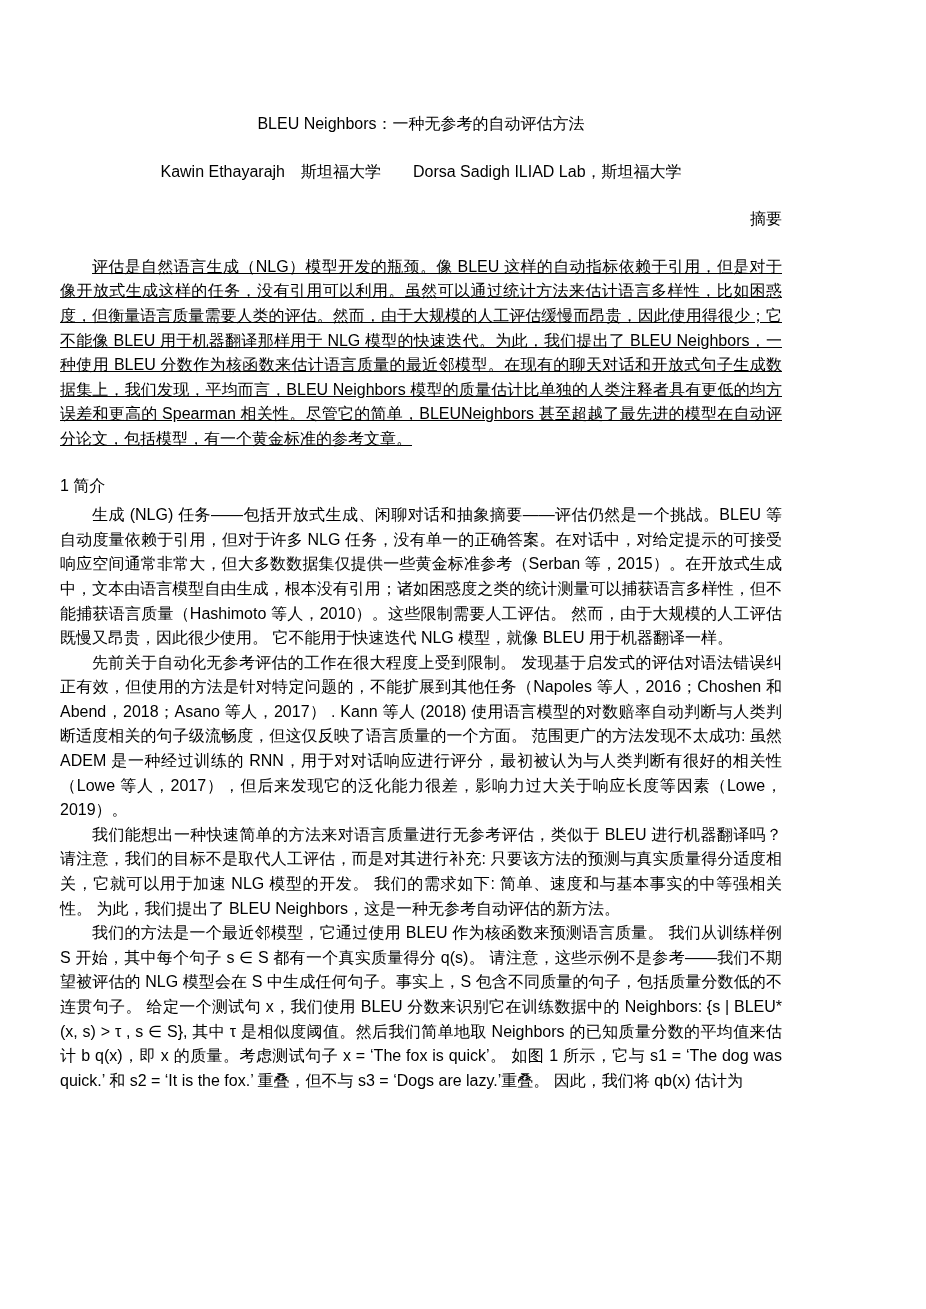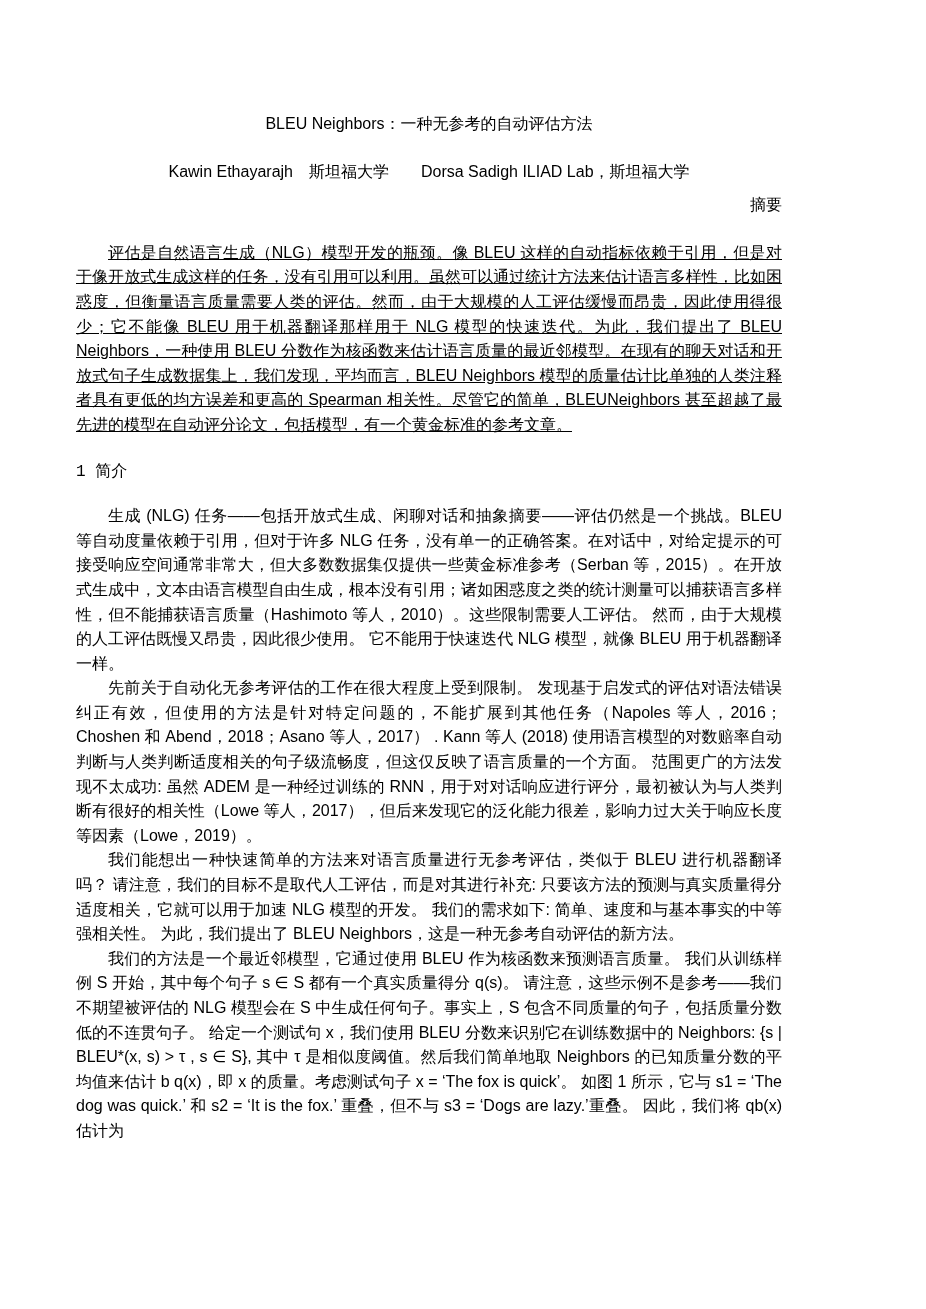--- a/index.html
+++ b/index.html
@@ -7,55 +7,54 @@
     padding: 0;
     background: #ffffff;
   }
   .page {
     position: relative;
     width: 926px;
     height: 1271px;
     box-sizing: border-box;
     margin: 0 auto;
     background: #ffffff;
-    padding: 112px 144px 60px 76px;
+    padding: 112px 144px 60px 60px;
     font-family: "Liberation Sans", "DejaVu Sans", sans-serif;
     color: #000000;
     font-size: 16px;
     line-height: 24.6px;
     overflow: hidden;
   }
   p { margin: 0; }
   .title {
     text-align: center;
     margin-bottom: 23px;
   }
   .authors {
     text-align: center;
-    margin-bottom: 9px;
+    margin-bottom: 23px;
   }
   .abstract-heading {
     text-align: right;
     margin-bottom: 23px;
   }
   .body {
     text-align: justify;
     text-justify: inter-ideograph;
   }
   .indent {
     text-indent: 2em;
   }
   .abstract-paragraph {
     margin-bottom: 22px;
     text-decoration: underline;
   }
   .section-heading {
     text-align: left;
-    margin-bottom: 20px;
-    font-family: Liberation Mono, monospace;
+    margin-bottom: 5px;
   }
 </style>
 </head>
 <body>
 
 <div class="page">
 
   <p class="title">BLEU Neighbors：一种无参考的自动评估方法</p>
 
   <p class="authors">Kawin Ethayarajh　斯坦福大学　　Dorsa Sadigh ILIAD Lab，斯坦福大学</p>

